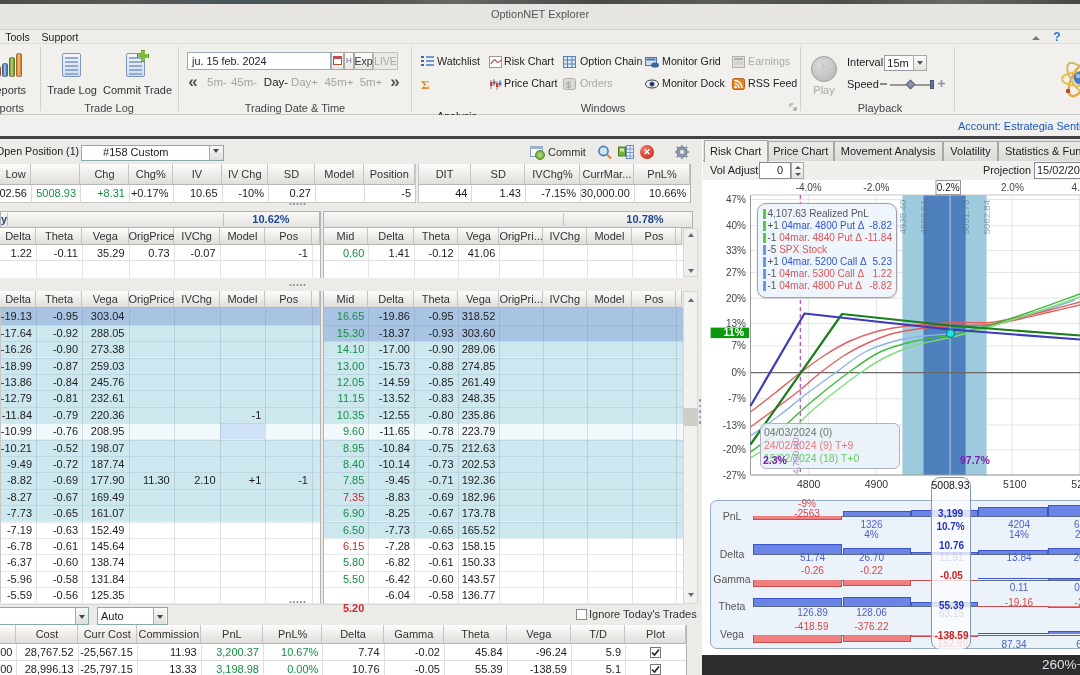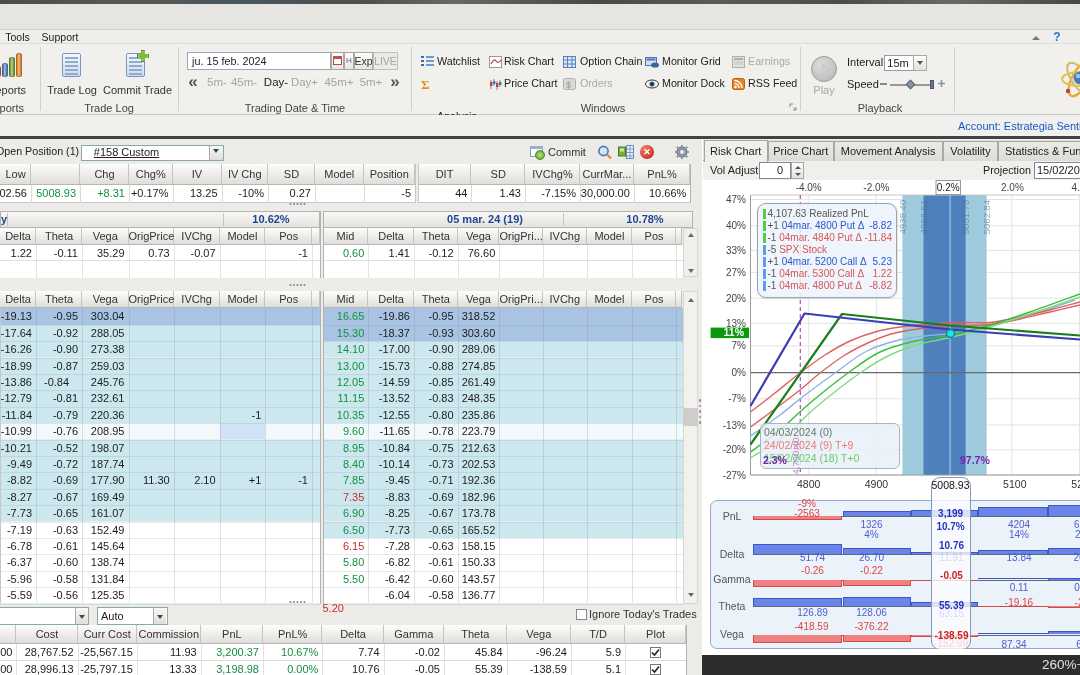--- a/index.html
+++ b/index.html
@@ -10,20 +10,21 @@
 .hdr{font-size:11px;color:#333;white-space:nowrap;background:linear-gradient(#fdfdfc,#eceae7 60%,#e0deda);border-right:1px solid #c6c4c0;border-bottom:1px solid #b8b6b2;}
 .grn{color:#13913f;}
 .red{color:#cc2a2a;}
 .bluehead{color:#1f4693;font-weight:bold;}
 .secbar{background:linear-gradient(#f9f8f6,#e5e3df);border:1px solid #b5b3af;}
 </style></head><body>
 <div id="app">
 
 <div class="" style="left:0px;top:0px;width:1080px;height:4px;background:linear-gradient(90deg,#4e4c4a,#5a5855 12%,#47565e 22%,#514f4c 34%,#6a6865 42%,#4a4846 55%,#585d52 66%,#4e4c49 78%,#6b6966 88%,#494745);"></div>
 <div class="" style="left:0px;top:4px;width:1080px;height:26px;background:#e7e5e2;border-bottom:1px solid #d2d0cc;"></div>
+<div class="c" style="left:440px;top:4px;width:200px;height:20px;line-height:20px;text-align:center;color:#555;font-size:11px;">OptionNET Explorer</div>
 <div class="" style="left:0px;top:30px;width:1080px;height:14px;background:#f0eeeb;"></div>
 <div class="c" style="left:0px;top:30px;width:35px;height:14px;line-height:14px;text-align:center;color:#222;font-size:10.5px;">Tools</div>
 <div class="c" style="left:37px;top:30px;width:46px;height:14px;line-height:14px;text-align:center;color:#222;font-size:10.5px;">Support</div>
 <div style="left:1032px;top:36px;width:0;height:0;border-left:4px solid transparent;border-right:4px solid transparent;border-bottom:4px solid #777;"></div>
 <div class="c" style="left:1050px;top:30px;width:14px;height:14px;line-height:14px;text-align:center;color:#2277cc;font-weight:bold;font-size:12px;">?</div>
 <div class="" style="left:0px;top:43px;width:1080px;height:1px;background:#dddbd7;"></div>
 <div class="" style="left:0px;top:44px;width:1080px;height:71px;background:#f2f0ed;"></div>
 <div class="" style="left:0px;top:114px;width:1080px;height:1px;background:#c9c7c3;"></div>
 <div class="" style="left:40px;top:47px;width:1px;height:64px;background:#d3d1cd;"></div>
 <div class="" style="left:178px;top:47px;width:1px;height:64px;background:#d3d1cd;"></div>
@@ -181,21 +182,21 @@
       <circle cx="20" cy="20" r="2.2" fill="#9cc4ea"></circle>
 <circle cx="25" cy="6" r="2.6" fill="#c04030"></circle>
       <circle cx="10" cy="35" r="2.2" fill="#c04030"></circle>
 </svg>
 <div class="" style="left:0px;top:115px;width:1080px;height:21px;background:#f0f0ef;"></div>
 <div class="c" style="left:958px;top:118px;width:130px;height:16px;line-height:16px;text-align:left;color:#1a56c4;font-size:11px;">Account: Estrategia Sentido Común</div>
 <div class="" style="left:0px;top:136px;width:1080px;height:3px;background:#434343;"></div>
 <div class="" style="left:0px;top:139px;width:702px;height:536px;background:#edebe8;"></div>
 <div class="c" style="left:-4px;top:141px;width:120px;height:21px;line-height:21px;text-align:left;color:#222;font-size:10.7px;">Open Position (1)</div>
 <div class="" style="left:80.5px;top:144.5px;width:143px;height:16px;background:#fff;border:1px solid #8aa;"></div>
-<div class="c" style="left:84.5px;top:145px;width:84px;height:30px;line-height:15px;text-align:center;color:#222;text-decoration:underline;">#158 Custom</div>
+<div class="c" style="left:84.5px;top:145px;width:84px;height:30px;line-height:15px;text-align:right;color:#222;">#158 Custom</div>
 <div class="" style="left:209px;top:145.5px;width:13.5px;height:14px;background:linear-gradient(#f8f8f7,#e0deda);border-left:1px solid #aaa;"></div>
 <div style="left:212.5px;top:149px;width:0;height:0;border-left:3.5px solid transparent;border-right:3.5px solid transparent;border-top:4px solid #444;"></div>
 <div class="" style="left:530px;top:146px;width:13px;height:11px;background:#fff;border:1px solid #8899bb;"></div>
 <div class="" style="left:530px;top:146px;width:13px;height:3px;background:#9ab0d0;"></div>
 <div class="" style="left:535px;top:150px;width:10px;height:10px;background:radial-gradient(#b8e080,#5a9a20);border-radius:50%;border:1px solid #4a8a18;"></div>
 <div class="c" style="left:548px;top:144px;width:40px;height:16px;line-height:16px;text-align:left;color:#333;">Commit</div>
 <svg style="left:597px;top:145px;" width="16" height="15">
       <circle cx="6.5" cy="6" r="4.6" fill="#cfe4f4" stroke="#4a7ab0" stroke-width="1.6"></circle>
       <path d="M10 9.5L14 13.5" stroke="#d89040" stroke-width="2.4"></path>
     </svg>
@@ -246,21 +247,21 @@
 <div class="hdr" style="left:580px;top:164px;width:53.8px;height:21px;"></div>
 <div class="c" style="left:580px;top:164px;width:53.8px;height:21px;line-height:21px;text-align:center;color:#333;">CurrMar...</div>
 <div class="hdr" style="left:633.8px;top:164px;width:56.5px;height:21px;"></div>
 <div class="c" style="left:633.8px;top:164px;width:56.5px;height:21px;line-height:21px;text-align:center;color:#333;">PnL%</div>
 <div class="" style="left:0px;top:185px;width:415px;height:17.5px;background:#fff;border-bottom:1px solid #c9c7c4;"></div>
 <div class="" style="left:417.7px;top:185px;width:272.6px;height:17.5px;background:#fff;border-bottom:1px solid #c9c7c4;"></div>
 <div class="c" style="left:-60px;top:185px;width:87px;height:17.5px;line-height:17.5px;text-align:right;">5,002.56</div>
 <div class="c grn" style="left:31px;top:185px;width:45px;height:17.5px;line-height:17.5px;text-align:right;">5008.93</div>
 <div class="c grn" style="left:80px;top:185px;width:45px;height:17.5px;line-height:17.5px;text-align:right;">+8.31</div>
 <div class="c" style="left:129px;top:185px;width:39.5px;height:17.5px;line-height:17.5px;text-align:right;">+0.17%</div>
-<div class="c" style="left:172.5px;top:185px;width:45px;height:17.5px;line-height:17.5px;text-align:right;">13.25</div>
+<div class="c" style="left:172.5px;top:185px;width:45px;height:17.5px;line-height:17.5px;text-align:right;">10.65</div>
 <div class="c" style="left:221.5px;top:185px;width:42.5px;height:17.5px;line-height:17.5px;text-align:right;">-10%</div>
 <div class="c" style="left:268px;top:185px;width:43px;height:17.5px;line-height:17.5px;text-align:right;">0.27</div>
 <div class="c" style="left:315px;top:185px;width:44.5px;height:17.5px;line-height:17.5px;text-align:right;"></div>
 <div class="c" style="left:363.5px;top:185px;width:47.5px;height:17.5px;line-height:17.5px;text-align:right;">-5</div>
 <div class="c" style="left:417.7px;top:185px;width:49.7px;height:17.5px;line-height:17.5px;text-align:right;">44</div>
 <div class="c" style="left:471.4px;top:185px;width:49.6px;height:17.5px;line-height:17.5px;text-align:right;">1.43</div>
 <div class="c" style="left:525px;top:185px;width:51px;height:21px;line-height:17.5px;text-align:right;">-7.15%</div>
 <div class="c" style="left:580px;top:185px;width:49.8px;height:17.5px;line-height:17.5px;text-align:right;">30,000.00</div>
 <div class="c" style="left:633.8px;top:185px;width:52.5px;height:17.5px;line-height:17.5px;text-align:right;">10.66%</div>
 <div class="" style="left:31px;top:185px;width:1px;height:17.5px;background:#dddbd8;"></div>
@@ -279,21 +280,20 @@
 <div class="" style="left:415px;top:164px;width:1px;height:38.5px;background:#c9c7c4;"></div>
 <div class="" style="left:417.7px;top:164px;width:1px;height:38.5px;background:#c9c7c4;"></div>
 <div class="" style="left:690.3px;top:164px;width:1px;height:38.5px;background:#b5b3b0;"></div>
 <div class="c" style="left:283px;top:200px;width:30px;height:8px;line-height:8px;text-align:center;color:#888;font-size:7px;letter-spacing:1px;">•••••</div>
 <div class="secbar" style="left:0px;top:210.5px;width:319.5px;height:17.5px;"></div>
 <div class="c bluehead" style="left:1px;top:210.5px;width:7px;height:17.5px;line-height:17.5px;text-align:left;">y</div>
 <div class="" style="left:6.5px;top:212.5px;width:1px;height:13.5px;background:#c5c3bf;"></div>
 <div class="" style="left:222.5px;top:212.5px;width:1px;height:13.5px;background:#c5c3bf;"></div>
 <div class="c bluehead" style="left:222.5px;top:210.5px;width:97px;height:17.5px;line-height:17.5px;text-align:center;">10.62%</div>
 <div class="secbar" style="left:322.5px;top:210.5px;width:370.3px;height:17.5px;"></div>
-<div class="c bluehead" style="left:322.5px;top:210.5px;width:325px;height:17.5px;line-height:17.5px;text-align:center;">05 mar. 24 (19)</div>
 <div class="" style="left:563px;top:212.5px;width:1px;height:13.5px;background:#c5c3bf;"></div>
 <div class="c bluehead" style="left:563px;top:210.5px;width:164px;height:17.5px;line-height:17.5px;text-align:center;">10.78%</div>
 <div class="hdr" style="left:0px;top:228.0px;width:36px;height:17px;"></div>
 <div class="c" style="left:0px;top:228.0px;width:36px;height:17px;line-height:17px;text-align:center;color:#333;">Delta</div>
 <div class="hdr" style="left:36px;top:228.0px;width:46px;height:17px;"></div>
 <div class="c" style="left:36px;top:228.0px;width:46px;height:17px;line-height:17px;text-align:center;color:#333;">Theta</div>
 <div class="hdr" style="left:82px;top:228.0px;width:46.5px;height:17px;"></div>
 <div class="c" style="left:82px;top:228.0px;width:46.5px;height:17px;line-height:17px;text-align:center;color:#333;">Vega</div>
 <div class="hdr" style="left:128.5px;top:228.0px;width:45.2px;height:17px;"></div>
 <div class="c" style="left:128.5px;top:228.0px;width:45.2px;height:17px;line-height:17px;text-align:center;color:#333;">OrigPrice</div>
@@ -326,21 +326,21 @@
 <div class="c" style="left:0px;top:245.0px;width:32px;height:16.4px;line-height:16.4px;text-align:right;">1.22</div>
 <div class="c" style="left:36px;top:245.0px;width:42px;height:16.4px;line-height:16.4px;text-align:right;">-0.11</div>
 <div class="c" style="left:82px;top:245.0px;width:42.5px;height:16.4px;line-height:16.4px;text-align:right;">35.29</div>
 <div class="c" style="left:128.5px;top:245.0px;width:41.2px;height:16.4px;line-height:16.4px;text-align:right;">0.73</div>
 <div class="c" style="left:173.7px;top:245.0px;width:41.9px;height:16.4px;line-height:16.4px;text-align:right;">-0.07</div>
 <div class="c" style="left:219.5px;top:245.0px;width:41.9px;height:16.4px;line-height:16.4px;text-align:right;"></div>
 <div class="c" style="left:265.4px;top:245.0px;width:42.6px;height:16.4px;line-height:16.4px;text-align:right;">-1</div>
 <div class="c grn" style="left:322.5px;top:245.0px;width:41.8px;height:16.4px;line-height:16.4px;text-align:right;">0.60</div>
 <div class="c" style="left:368.3px;top:245.0px;width:41.7px;height:16.4px;line-height:16.4px;text-align:right;">1.41</div>
 <div class="c" style="left:414px;top:245.0px;width:39.6px;height:16.4px;line-height:16.4px;text-align:right;">-0.12</div>
-<div class="c" style="left:457.6px;top:245.0px;width:37.7px;height:16.4px;line-height:16.4px;text-align:right;">76.60</div>
+<div class="c" style="left:457.6px;top:245.0px;width:37.7px;height:16.4px;line-height:16.4px;text-align:right;">41.06</div>
 <div class="" style="left:0px;top:261.4px;width:319.5px;height:16.4px;background:#fff;"></div>
 <div class="" style="left:322.5px;top:261.4px;width:360px;height:16.4px;background:#fff;"></div>
 <div class="" style="left:36px;top:245.0px;width:1px;height:32.8px;background:#e6e4e1;"></div>
 <div class="" style="left:82px;top:245.0px;width:1px;height:32.8px;background:#e6e4e1;"></div>
 <div class="" style="left:128.5px;top:245.0px;width:1px;height:32.8px;background:#e6e4e1;"></div>
 <div class="" style="left:173.7px;top:245.0px;width:1px;height:32.8px;background:#e6e4e1;"></div>
 <div class="" style="left:219.5px;top:245.0px;width:1px;height:32.8px;background:#e6e4e1;"></div>
 <div class="" style="left:265.4px;top:245.0px;width:1px;height:32.8px;background:#e6e4e1;"></div>
 <div class="" style="left:312px;top:245.0px;width:1px;height:32.8px;background:#e6e4e1;"></div>
 <div class="" style="left:322.5px;top:245.0px;width:1px;height:32.8px;background:#e6e4e1;"></div>
@@ -401,21 +401,21 @@
 <div class="" style="left:0px;top:341.1px;width:319.5px;height:16.4px;background:#cde7ef;"></div>
 <div class="c" style="left:0px;top:341.1px;width:32px;height:16.4px;line-height:16.4px;text-align:right;">-16.26</div>
 <div class="c" style="left:36px;top:341.1px;width:42px;height:16.4px;line-height:16.4px;text-align:right;">-0.90</div>
 <div class="c" style="left:82px;top:341.1px;width:42.5px;height:16.4px;line-height:16.4px;text-align:right;">273.38</div>
 <div class="" style="left:0px;top:357.5px;width:319.5px;height:16.4px;background:#cde7ef;"></div>
 <div class="c" style="left:0px;top:357.5px;width:32px;height:16.4px;line-height:16.4px;text-align:right;">-18.99</div>
 <div class="c" style="left:36px;top:357.5px;width:42px;height:16.4px;line-height:16.4px;text-align:right;">-0.87</div>
 <div class="c" style="left:82px;top:357.5px;width:42.5px;height:16.4px;line-height:16.4px;text-align:right;">259.03</div>
 <div class="" style="left:0px;top:373.9px;width:319.5px;height:16.4px;background:#cde7ef;"></div>
 <div class="c" style="left:0px;top:373.9px;width:32px;height:16.4px;line-height:16.4px;text-align:right;">-13.86</div>
-<div class="c" style="left:36px;top:373.9px;width:42px;height:16.4px;line-height:16.4px;padding-left:8px;">-0.84</div>
+<div class="c" style="left:36px;top:373.9px;width:42px;height:16.4px;line-height:16.4px;text-align:right;padding-left:8px;">-0.84</div>
 <div class="c" style="left:82px;top:373.9px;width:42.5px;height:16.4px;line-height:16.4px;text-align:right;">245.76</div>
 <div class="" style="left:0px;top:390.3px;width:319.5px;height:16.4px;background:#cde7ef;"></div>
 <div class="c" style="left:0px;top:390.3px;width:32px;height:16.4px;line-height:16.4px;text-align:right;">-12.79</div>
 <div class="c" style="left:36px;top:390.3px;width:42px;height:16.4px;line-height:16.4px;text-align:right;">-0.81</div>
 <div class="c" style="left:82px;top:390.3px;width:42.5px;height:16.4px;line-height:16.4px;text-align:right;">232.61</div>
 <div class="" style="left:0px;top:406.7px;width:319.5px;height:16.4px;background:#cde7ef;"></div>
 <div class="c" style="left:0px;top:406.7px;width:32px;height:16.4px;line-height:16.4px;text-align:right;">-11.84</div>
 <div class="c" style="left:36px;top:406.7px;width:42px;height:16.4px;line-height:16.4px;text-align:right;">-0.79</div>
 <div class="c" style="left:82px;top:406.7px;width:42.5px;height:16.4px;line-height:16.4px;text-align:right;">220.36</div>
 <div class="c" style="left:219.5px;top:406.7px;width:41.9px;height:16.4px;line-height:16.4px;text-align:right;">-1</div>
@@ -547,21 +547,21 @@
 <div class="c grn" style="left:322.5px;top:554.3px;width:41.8px;height:16.4px;line-height:16.4px;text-align:right;">5.80</div>
 <div class="c" style="left:368.3px;top:554.3px;width:41.7px;height:16.4px;line-height:16.4px;text-align:right;">-6.82</div>
 <div class="c" style="left:414px;top:554.3px;width:39.6px;height:16.4px;line-height:16.4px;text-align:right;">-0.61</div>
 <div class="c" style="left:457.6px;top:554.3px;width:37.7px;height:16.4px;line-height:16.4px;text-align:right;">150.33</div>
 <div class="" style="left:322.5px;top:570.7px;width:360px;height:16.4px;background:#ffffff;"></div>
 <div class="c grn" style="left:322.5px;top:570.7px;width:41.8px;height:16.4px;line-height:16.4px;text-align:right;">5.50</div>
 <div class="c" style="left:368.3px;top:570.7px;width:41.7px;height:16.4px;line-height:16.4px;text-align:right;">-6.42</div>
 <div class="c" style="left:414px;top:570.7px;width:39.6px;height:16.4px;line-height:16.4px;text-align:right;">-0.60</div>
 <div class="c" style="left:457.6px;top:570.7px;width:37.7px;height:16.4px;line-height:16.4px;text-align:right;">143.57</div>
 <div class="" style="left:322.5px;top:587.0999999999999px;width:360px;height:16.4px;background:#ffffff;"></div>
-<div class="c red" style="left:322.5px;top:600px;width:41.8px;height:16.4px;line-height:16.4px;">5.20</div>
+<div class="c red" style="left:322.5px;top:600px;width:41.8px;height:16.4px;line-height:16.4px;text-align:right;font-weight:bold;">5.20</div>
 <div class="c" style="left:368.3px;top:587.0999999999999px;width:41.7px;height:16.4px;line-height:16.4px;text-align:right;">-6.04</div>
 <div class="c" style="left:414px;top:587.0999999999999px;width:39.6px;height:16.4px;line-height:16.4px;text-align:right;">-0.58</div>
 <div class="c" style="left:457.6px;top:587.0999999999999px;width:37.7px;height:16.4px;line-height:16.4px;text-align:right;">136.77</div>
 <div class="" style="left:36px;top:308.3px;width:1px;height:295.2px;background:rgba(120,140,160,0.25);"></div>
 <div class="" style="left:82px;top:308.3px;width:1px;height:295.2px;background:rgba(120,140,160,0.25);"></div>
 <div class="" style="left:128.5px;top:308.3px;width:1px;height:295.2px;background:rgba(120,140,160,0.25);"></div>
 <div class="" style="left:173.7px;top:308.3px;width:1px;height:295.2px;background:rgba(120,140,160,0.25);"></div>
 <div class="" style="left:219.5px;top:308.3px;width:1px;height:295.2px;background:rgba(120,140,160,0.25);"></div>
 <div class="" style="left:265.4px;top:308.3px;width:1px;height:295.2px;background:rgba(120,140,160,0.25);"></div>
 <div class="" style="left:312px;top:308.3px;width:1px;height:295.2px;background:rgba(120,140,160,0.25);"></div>

